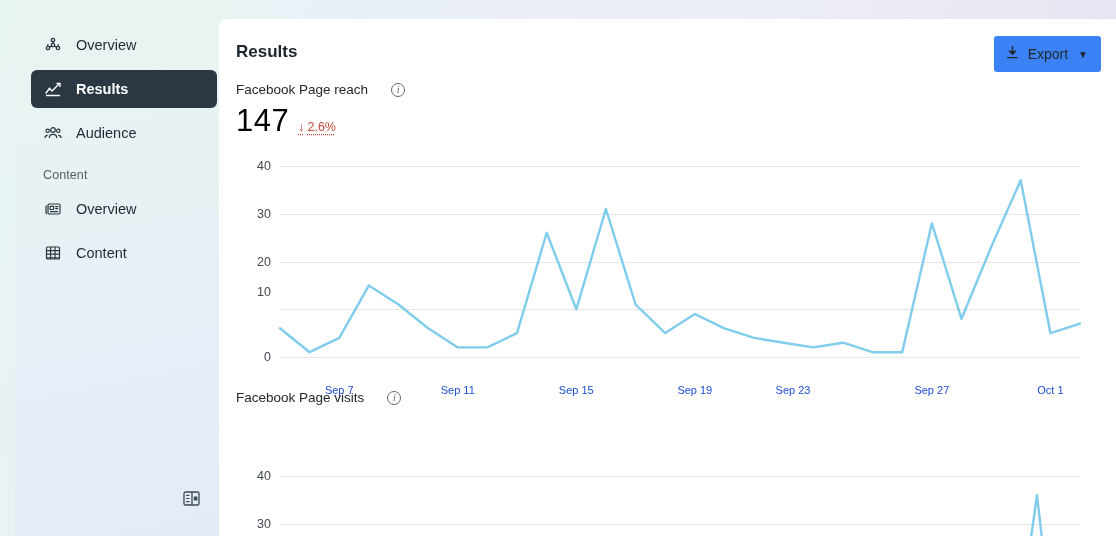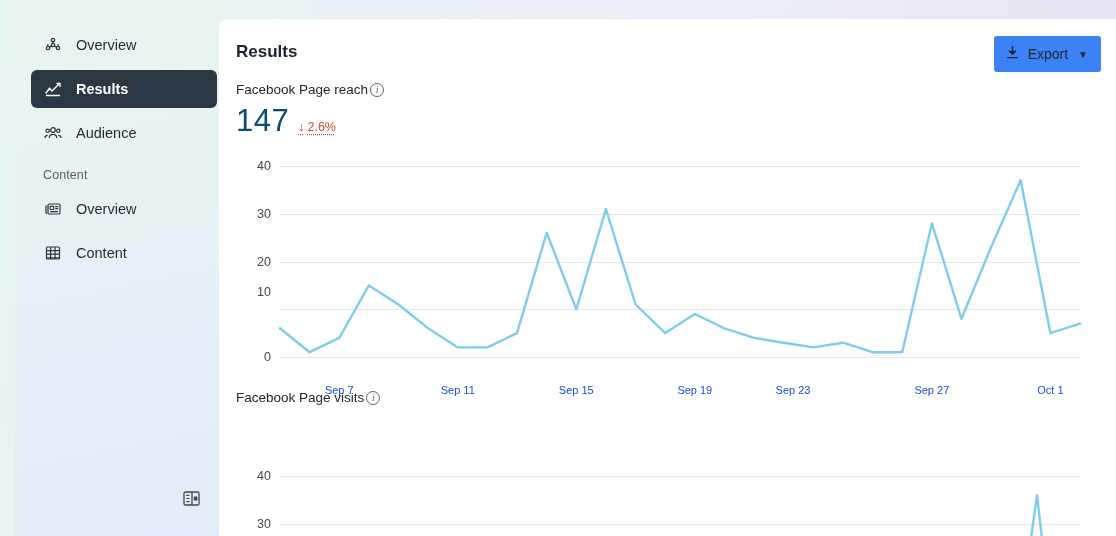--- a/index.html
+++ b/index.html
@@ -91,42 +91,42 @@
     user-select: none;
   }
   #export-btn .caret {
     font-size: 10px;
     color: #22272c;
     margin-left: 2px;
   }
 
   
   .metric-label {
-    display: flex; align-items: center; gap: 2px;
+    display: flex; align-items: center; gap: 23px;
     font-size: 13.5px;
     color: #22272c;
   }
   .info-ico {
     width: 14px; height: 14px;
     border: 1px solid #5d666e;
     border-radius: 50%;
     font-size: 10px;
     line-height: 12px;
     text-align: center;
     color: #5d666e;
     font-family: "Liberation Serif", serif;
     font-style: italic;
   }
   .metric-row {
     display: flex; align-items: baseline; gap: 9px;
     margin-top: 6px;
   }
   .metric-value {
     font-size: 31px;
-    color: #0c4a6e;
+    color: #000000;
     letter-spacing: .5px;
     font-weight: normal;
   }
   .metric-delta {
     font-size: 12.5px;
     display: flex; align-items: center; gap: 3px;
     text-decoration: underline;
     text-decoration-style: dotted;
     text-underline-offset: 3px;
   }

